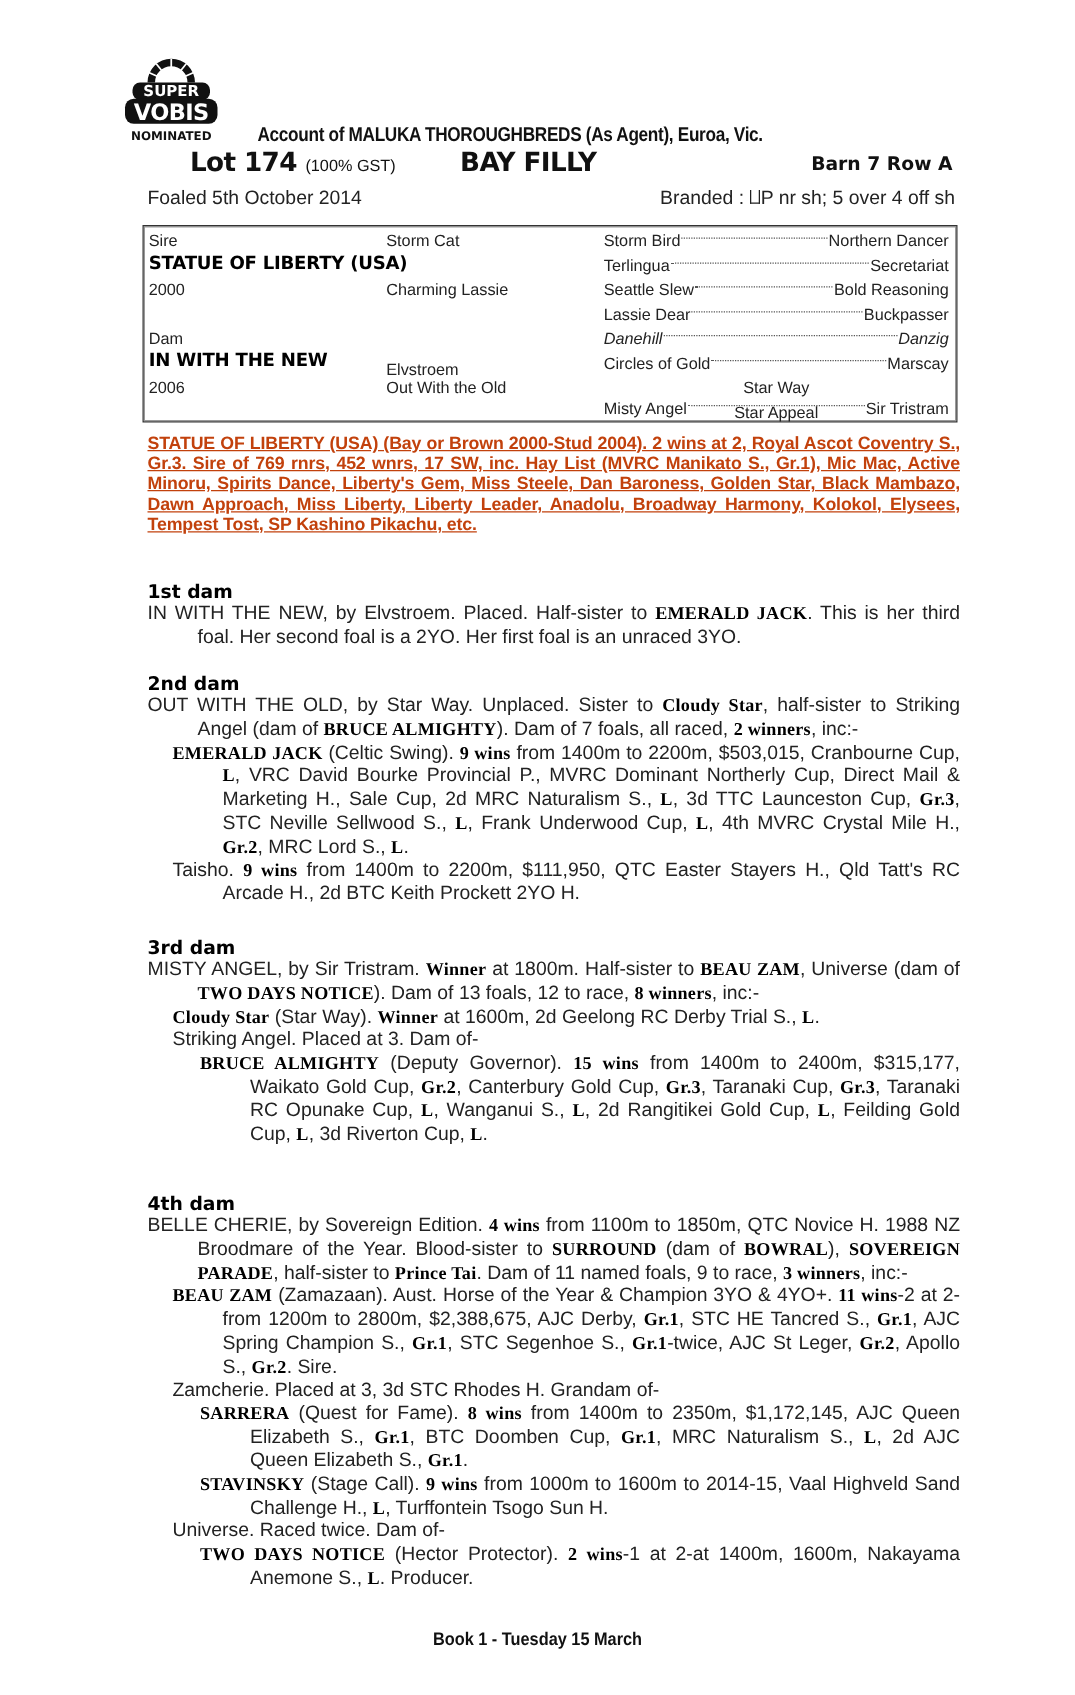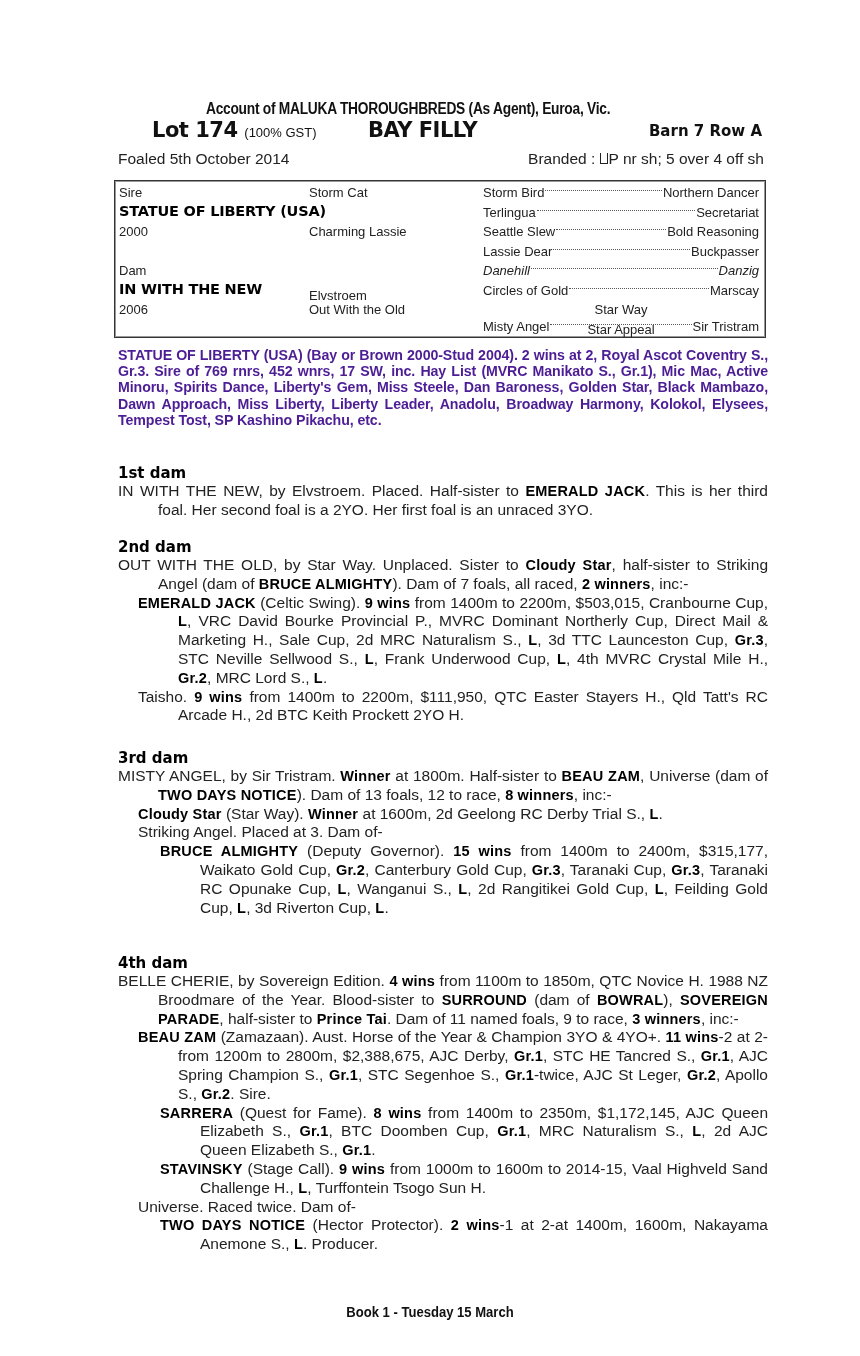--- a/index.html
+++ b/index.html
@@ -22,38 +22,58 @@
   .brand-glyph { display:inline-block; border:1.5px solid #222; border-top:none; width:6px; height:10px; position:relative; top:0px; margin-right:1px; }
 
   .pedigree { position:absolute; left:114px; top:180px; width:652px; height:158px; border:1.5px solid #333; box-sizing:border-box; box-shadow: inset 0 0 0 1px #999; }
   .ped-cell { position:absolute; font-size:13px; color:#222; white-space:nowrap; }
   .ped-big { position:absolute; font-family:"DejaVu Sans", sans-serif; font-weight:bold; font-size:14.5px; color:#000; white-space:nowrap; letter-spacing:-0.2px; }
   .ped-row { position:absolute; left:368px; width:276px; font-size:13px; color:#222; display:flex; white-space:nowrap;align-items:center; }
   .ped-row .l { flex:0 0 auto; }
   .ped-row .dots { flex:1 1 auto; overflow:hidden; border-bottom:1.5px dotted #555; margin:0 1px 4px 1px; }
   .ped-row .r { flex:0 0 auto; }
 
-  .sire-box { position:absolute; left:118px; top:347px; width:650px; font-family:"Liberation Sans", sans-serif; font-weight:bold; font-size:14.2px; line-height:16.2px; text-align:justify; letter-spacing:-0.1px; color:#4c1d95; }
+  .sire-box { position:absolute; left:118px; top:347px; width:650px; font-family:"Liberation Sans", sans-serif; font-weight:bold; font-size:14.2px; line-height:16.2px; text-align:justify; letter-spacing:-0.1px; color:#c2410c;text-decoration:underline; }
   .sire-box .inner { transform:scaleX(1.0); }
 
   .section { position:absolute; left:118px; width:650px; font-size:15.5px; line-height:18.8px; color:#222; }
   .sec-h { font-family:"DejaVu Sans", sans-serif; font-weight:bold; font-size:15px; color:#000; line-height:18px; }
   .p { text-align:justify; }
   .p0 { padding-left:40px; text-indent:-40px; }
   .p1 { padding-left:60px; text-indent:-40px; }
   .p2 { padding-left:82px; text-indent:-40px; }
-  .b { font-family:Liberation Sans, sans-serif; font-weight:bold; color:#000; font-size:14.5px; letter-spacing:0.2px; }
+  .b { font-family:Liberation Serif, serif; font-weight:bold; color:#000; font-size:14.5px; letter-spacing:0.2px; }
 
   .footer { position:absolute; left:0; width:860px; top:1304px; text-align:center; font-family:"Liberation Sans", sans-serif; font-weight:bold; font-size:14.5px; transform:scaleX(0.9); color:#111; }
 </style>
 </head>
 <body>
 
 <div class="page">
 
+  <div class="logo">
+    <svg width="86" height="72" viewBox="0 0 86 72">
+
+      <g fill="#111">
+        <path d="M24 22 A19 19 0 0 1 62 22 L56 22 A13 13 0 0 0 30 22 Z"></path>
+      </g>
+      <g stroke="#fff" stroke-width="1.4">
+        <line x1="43" y1="22" x2="43" y2="3"></line>
+        <line x1="43" y1="22" x2="31" y2="7"></line>
+        <line x1="43" y1="22" x2="55" y2="7"></line>
+        <line x1="43" y1="22" x2="25" y2="14"></line>
+        <line x1="43" y1="22" x2="61" y2="14"></line>
+      </g>
+      <rect x="12" y="22" width="62" height="14" rx="6" fill="#111"></rect>
+      <text x="43" y="33" text-anchor="middle" font-family="DejaVu Sans, sans-serif" font-weight="bold" font-size="12" fill="#fff">SUPER</text>
+      <rect x="6" y="35" width="74" height="20" rx="7" fill="#111"></rect>
+      <text x="43" y="52" text-anchor="middle" font-family="DejaVu Sans, sans-serif" font-weight="bold" font-size="18" fill="#fff" letter-spacing="-0.5">VOBIS</text>
+      <text x="43" y="68" text-anchor="middle" font-family="DejaVu Sans, sans-serif" font-weight="bold" font-size="9.5" fill="#111">NOMINATED</text>
+    </svg>
+  </div>
 
   <div class="account">Account of MALUKA THOROUGHBREDS (As Agent), Euroa, Vic.</div>
 
   <div class="lot-line">
     <div class="lot-num"><span>Lot 174</span> <span class="lot-gst">(100% GST)</span></div>
     <div class="lot-title">BAY FILLY</div>
     <div class="lot-barn">Barn 7 Row A</div>
   </div>
 
   <div class="foaled">Foaled 5th October 2014</div>
@@ -135,20 +155,21 @@
     <div class="p p0"><span>MISTY ANGEL, by Sir Tristram. </span><span class="b">Winner</span><span> at 1800m. Half-sister to </span><span class="b">BEAU ZAM</span><span>, Universe (dam of </span><span class="b">TWO DAYS NOTICE</span><span>). Dam of 13 foals, 12 to race, </span><span class="b">8 winners</span><span>, inc:-</span></div>
     <div class="p p1"><span class="b">Cloudy Star</span><span> (Star Way). </span><span class="b">Winner</span><span> at 1600m, 2d Geelong RC Derby Trial S., </span><span class="b">L</span><span>.</span></div>
     <div class="p p1">Striking Angel. Placed at 3. Dam of-</div>
     <div class="p p2"><span class="b">BRUCE ALMIGHTY</span><span> (Deputy Governor). </span><span class="b">15 wins</span><span> from 1400m to 2400m, $315,177, Waikato Gold Cup, </span><span class="b">Gr.2</span><span>, Canterbury Gold Cup, </span><span class="b">Gr.3</span><span>, Taranaki Cup, </span><span class="b">Gr.3</span><span>, Taranaki RC Opunake Cup, </span><span class="b">L</span><span>, Wanganui S., </span><span class="b">L</span><span>, 2d Rangitikei Gold Cup, </span><span class="b">L</span><span>, Feilding Gold Cup, </span><span class="b">L</span><span>, 3d Riverton Cup, </span><span class="b">L</span><span>.</span></div>
   </div>
 
   <div class="section" style="top:954px;">
     <div class="sec-h">4th dam</div>
     <div class="p p0"><span>BELLE CHERIE, by Sovereign Edition. </span><span class="b">4 wins</span><span> from 1100m to 1850m, QTC Novice H. 1988 NZ Broodmare of the Year. Blood-sister to </span><span class="b">SURROUND</span><span> (dam of </span><span class="b">BOWRAL</span><span>), </span><span class="b">SOVEREIGN PARADE</span><span>, half-sister to </span><span class="b">Prince Tai</span><span>. Dam of 11 named foals, 9 to race, </span><span class="b">3 winners</span><span>, inc:-</span></div>
     <div class="p p1"><span class="b">BEAU ZAM</span><span> (Zamazaan). Aust. Horse of the Year &amp; Champion 3YO &amp; 4YO+. </span><span class="b">11 wins</span><span>-2 at 2-from 1200m to 2800m, $2,388,675, AJC Derby, </span><span class="b">Gr.1</span><span>, STC HE Tancred S., </span><span class="b">Gr.1</span><span>, AJC Spring Champion S., </span><span class="b">Gr.1</span><span>, STC Segenhoe S., </span><span class="b">Gr.1</span><span>-twice, AJC St Leger, </span><span class="b">Gr.2</span><span>, Apollo S., </span><span class="b">Gr.2</span><span>. Sire.</span></div>
+    <div class="p p1">Zamcherie. Placed at 3, 3d STC Rhodes H. Grandam of-</div>
     <div class="p p2"><span class="b">SARRERA</span><span> (Quest for Fame). </span><span class="b">8 wins</span><span> from 1400m to 2350m, $1,172,145, AJC Queen Elizabeth S., </span><span class="b">Gr.1</span><span>, BTC Doomben Cup, </span><span class="b">Gr.1</span><span>, MRC Naturalism S., </span><span class="b">L</span><span>, 2d AJC Queen Elizabeth S., </span><span class="b">Gr.1</span><span>.</span></div>
     <div class="p p2"><span class="b">STAVINSKY</span><span> (Stage Call). </span><span class="b">9 wins</span><span> from 1000m to 1600m to 2014-15, Vaal Highveld Sand Challenge H., </span><span class="b">L</span><span>, Turffontein Tsogo Sun H.</span></div>
     <div class="p p1">Universe. Raced twice. Dam of-</div>
     <div class="p p2"><span class="b">TWO DAYS NOTICE</span><span> (Hector Protector). </span><span class="b">2 wins</span><span>-1 at 2-at 1400m, 1600m, Nakayama Anemone S., </span><span class="b">L</span><span>. Producer.</span></div>
   </div>
 
   <div class="footer">Book 1 - Tuesday 15 March</div>
 </div>
 
 </body></html>

